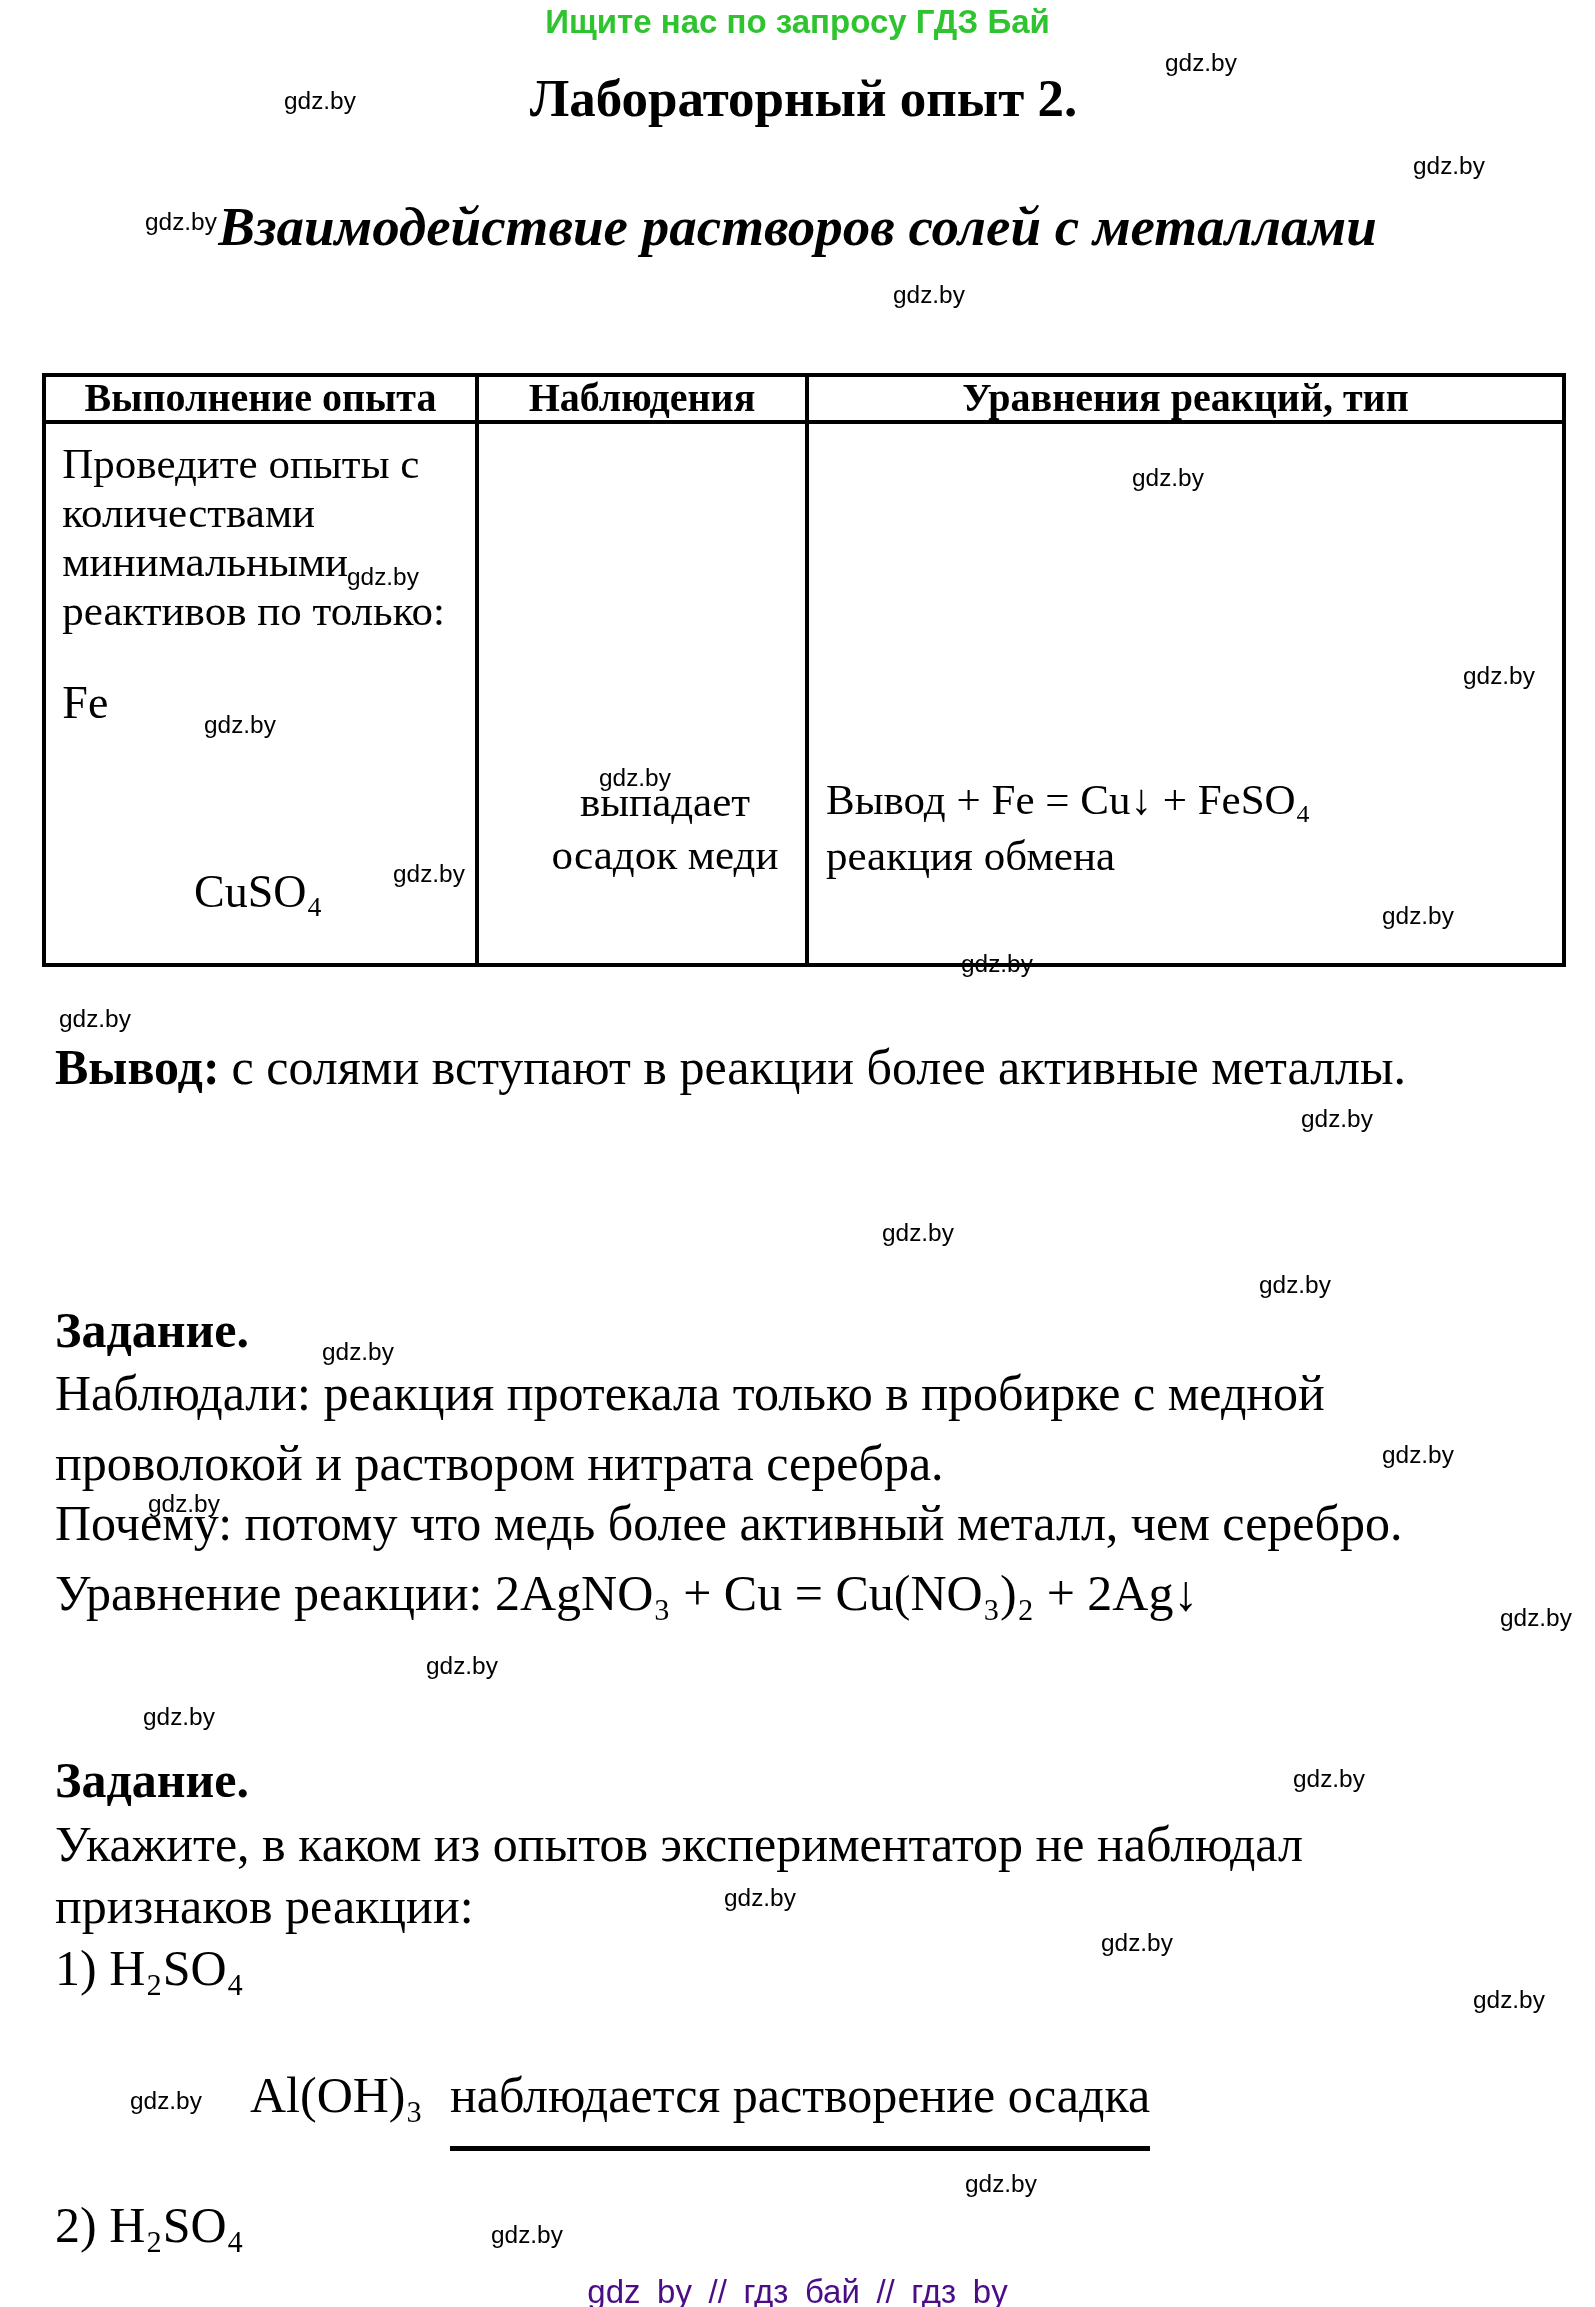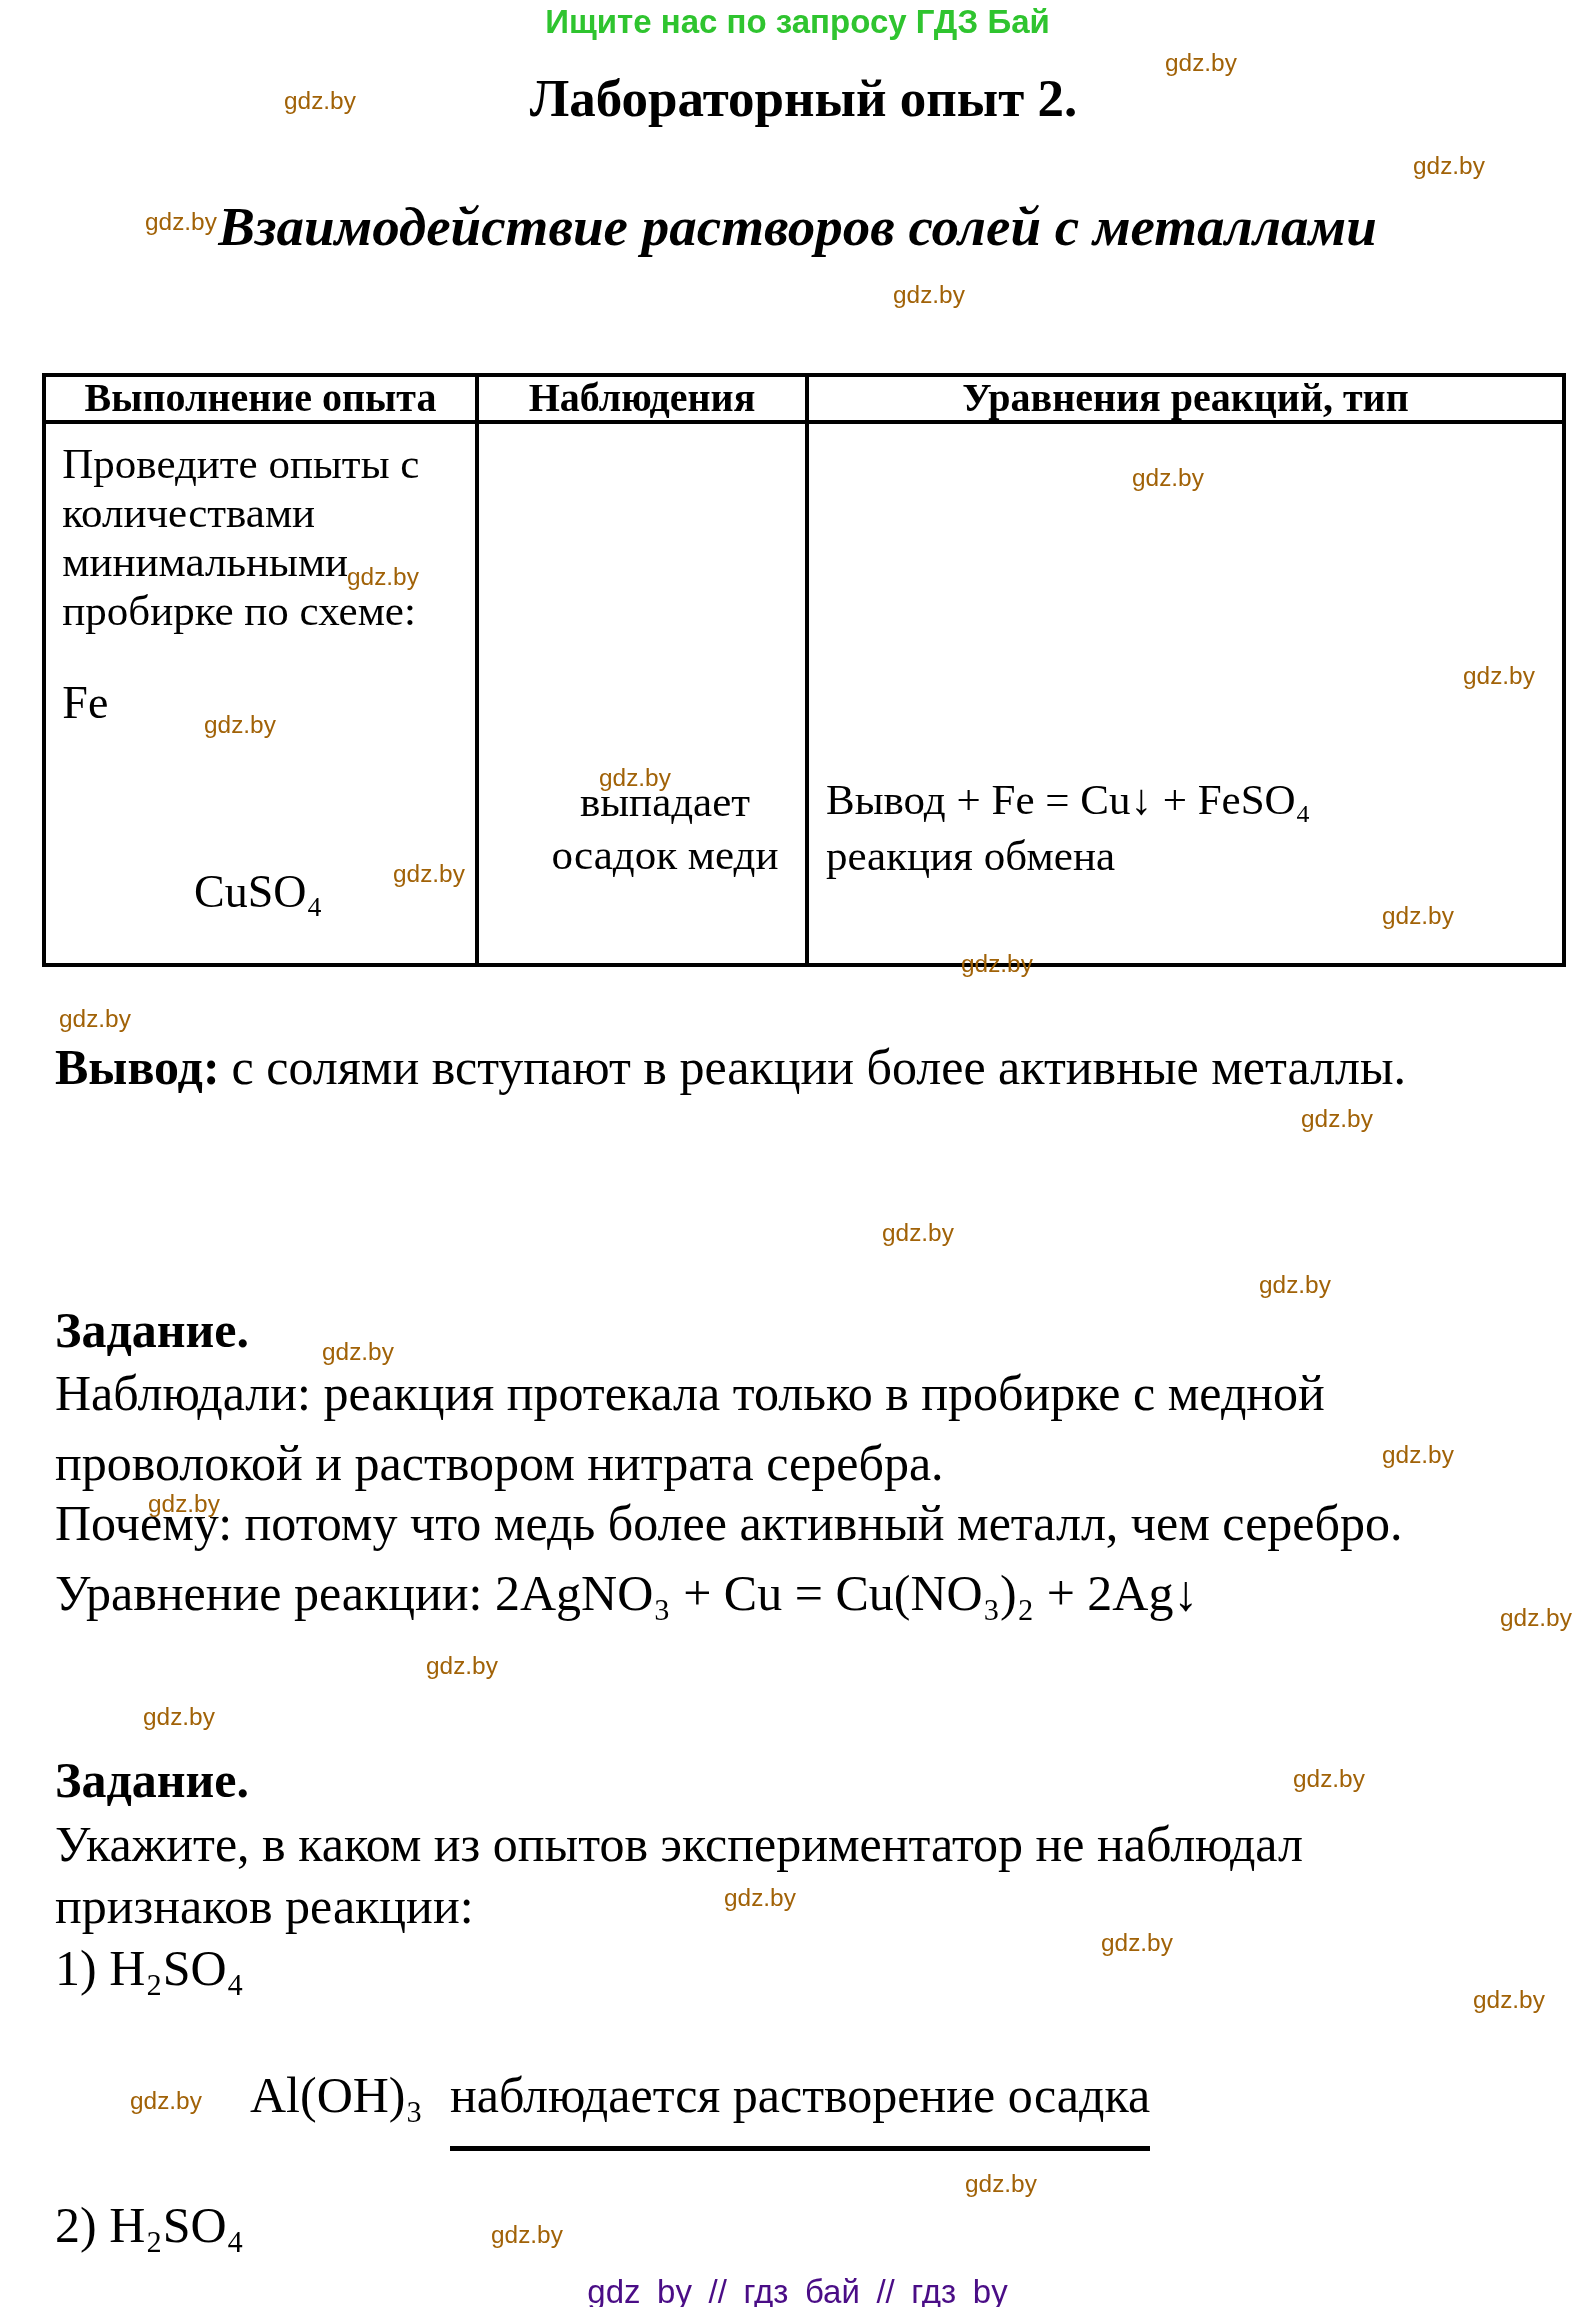--- a/index.html
+++ b/index.html
@@ -77,21 +77,21 @@
   .footer{
     position:absolute;top:2273px;left:0;width:100%;text-align:center;
     font-family:"Liberation Sans","DejaVu Sans",sans-serif;
     font-size:33px;word-spacing:7.4px;
   }
 
   
   .wm{
     position:absolute;
     font-family:"Liberation Sans","DejaVu Sans",sans-serif;
-    font-size:24.4px;color:#a16207;white-space:nowrap;
+    font-size:24.4px;color:#000000;white-space:nowrap;
   }
 </style>
 </head>
 <body>
 
 <div class="page">
 
   <div class="promo" style="color: rgb(47, 196, 47);">Ищите нас по запросу ГДЗ Бай</div>
 
   <h1 class="title">Лабораторный опыт 2.</h1>
@@ -103,21 +103,21 @@
     <div class="hline"></div>
 
     <div class="th th1">Выполнение опыта</div>
     <div class="th th2">Наблюдения</div>
     <div class="th th3">Уравнения реакций, тип</div>
 
     <div class="proc">
       <div>Проведите опыты с</div>
       <div>количествами</div>
       <div>минимальными</div>
-      <div>пробирке по схеме:</div>
+      <div>реактивов по только:</div>
     </div>
     <div class="scheme-metal">Fe</div>
     <div class="scheme-salt">CuSO₄</div>
 
     <div class="obs">
       <div>выпадает</div>
       <div>осадок меди</div>
     </div>
 
     <div class="eq">

